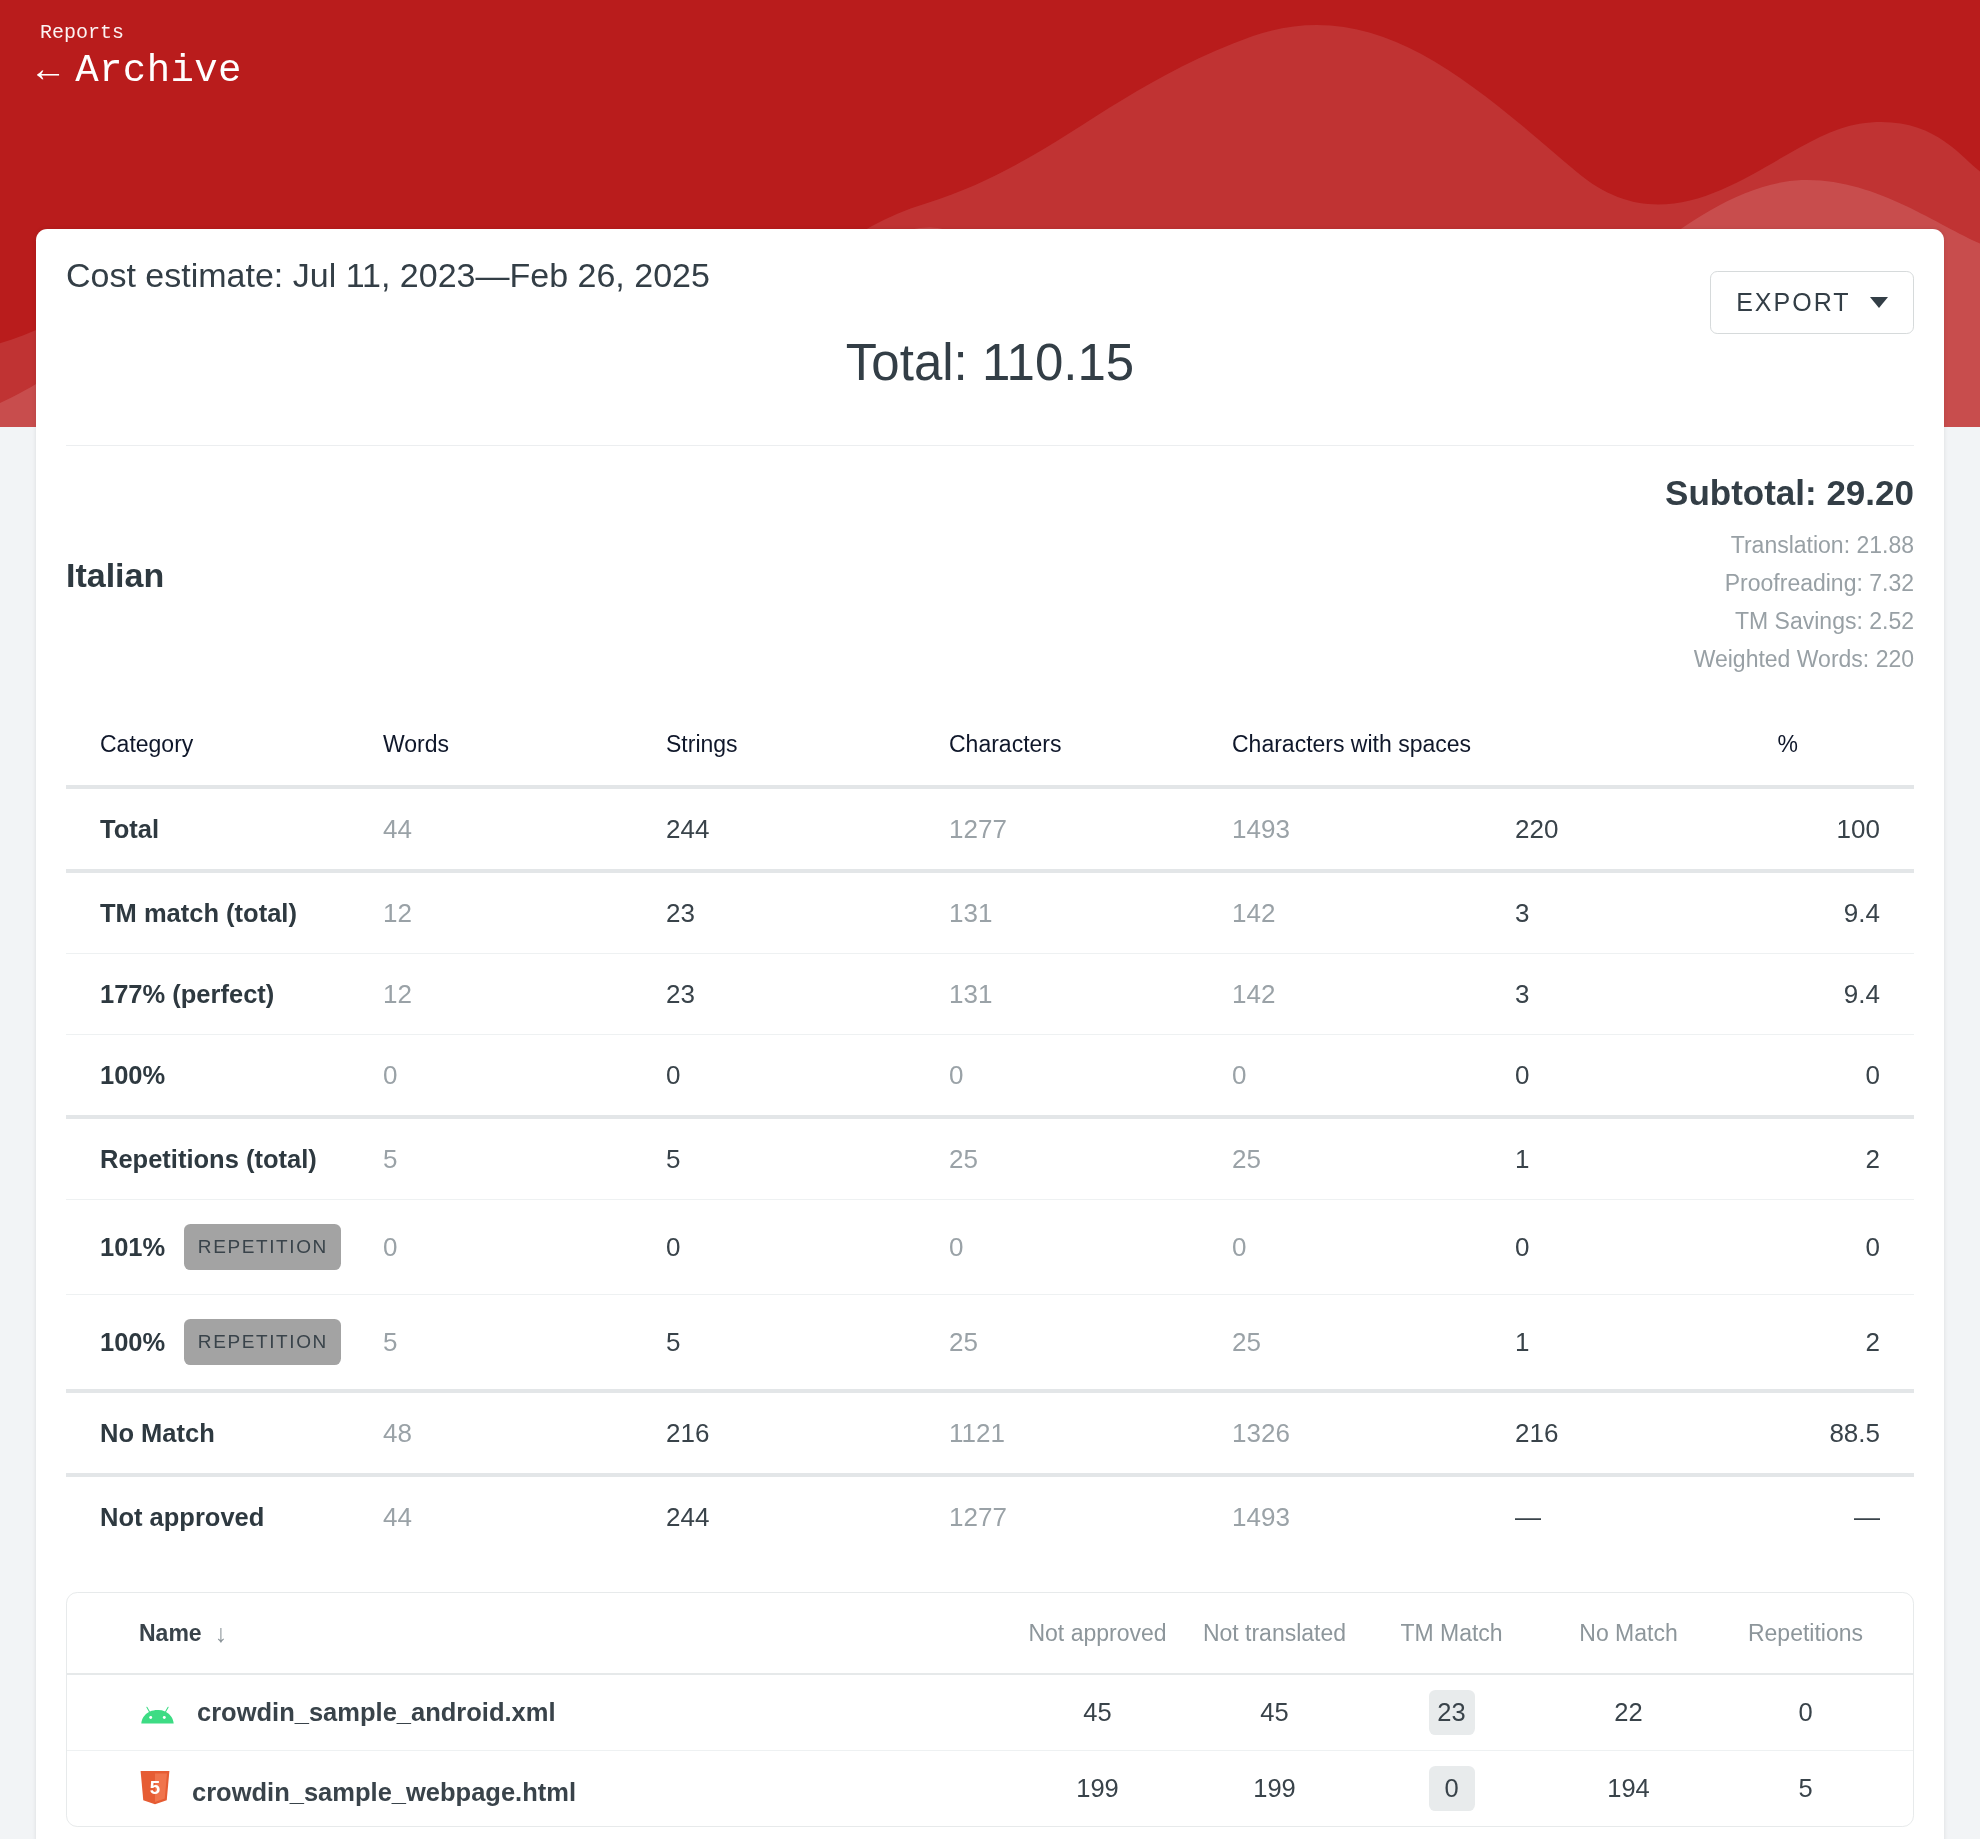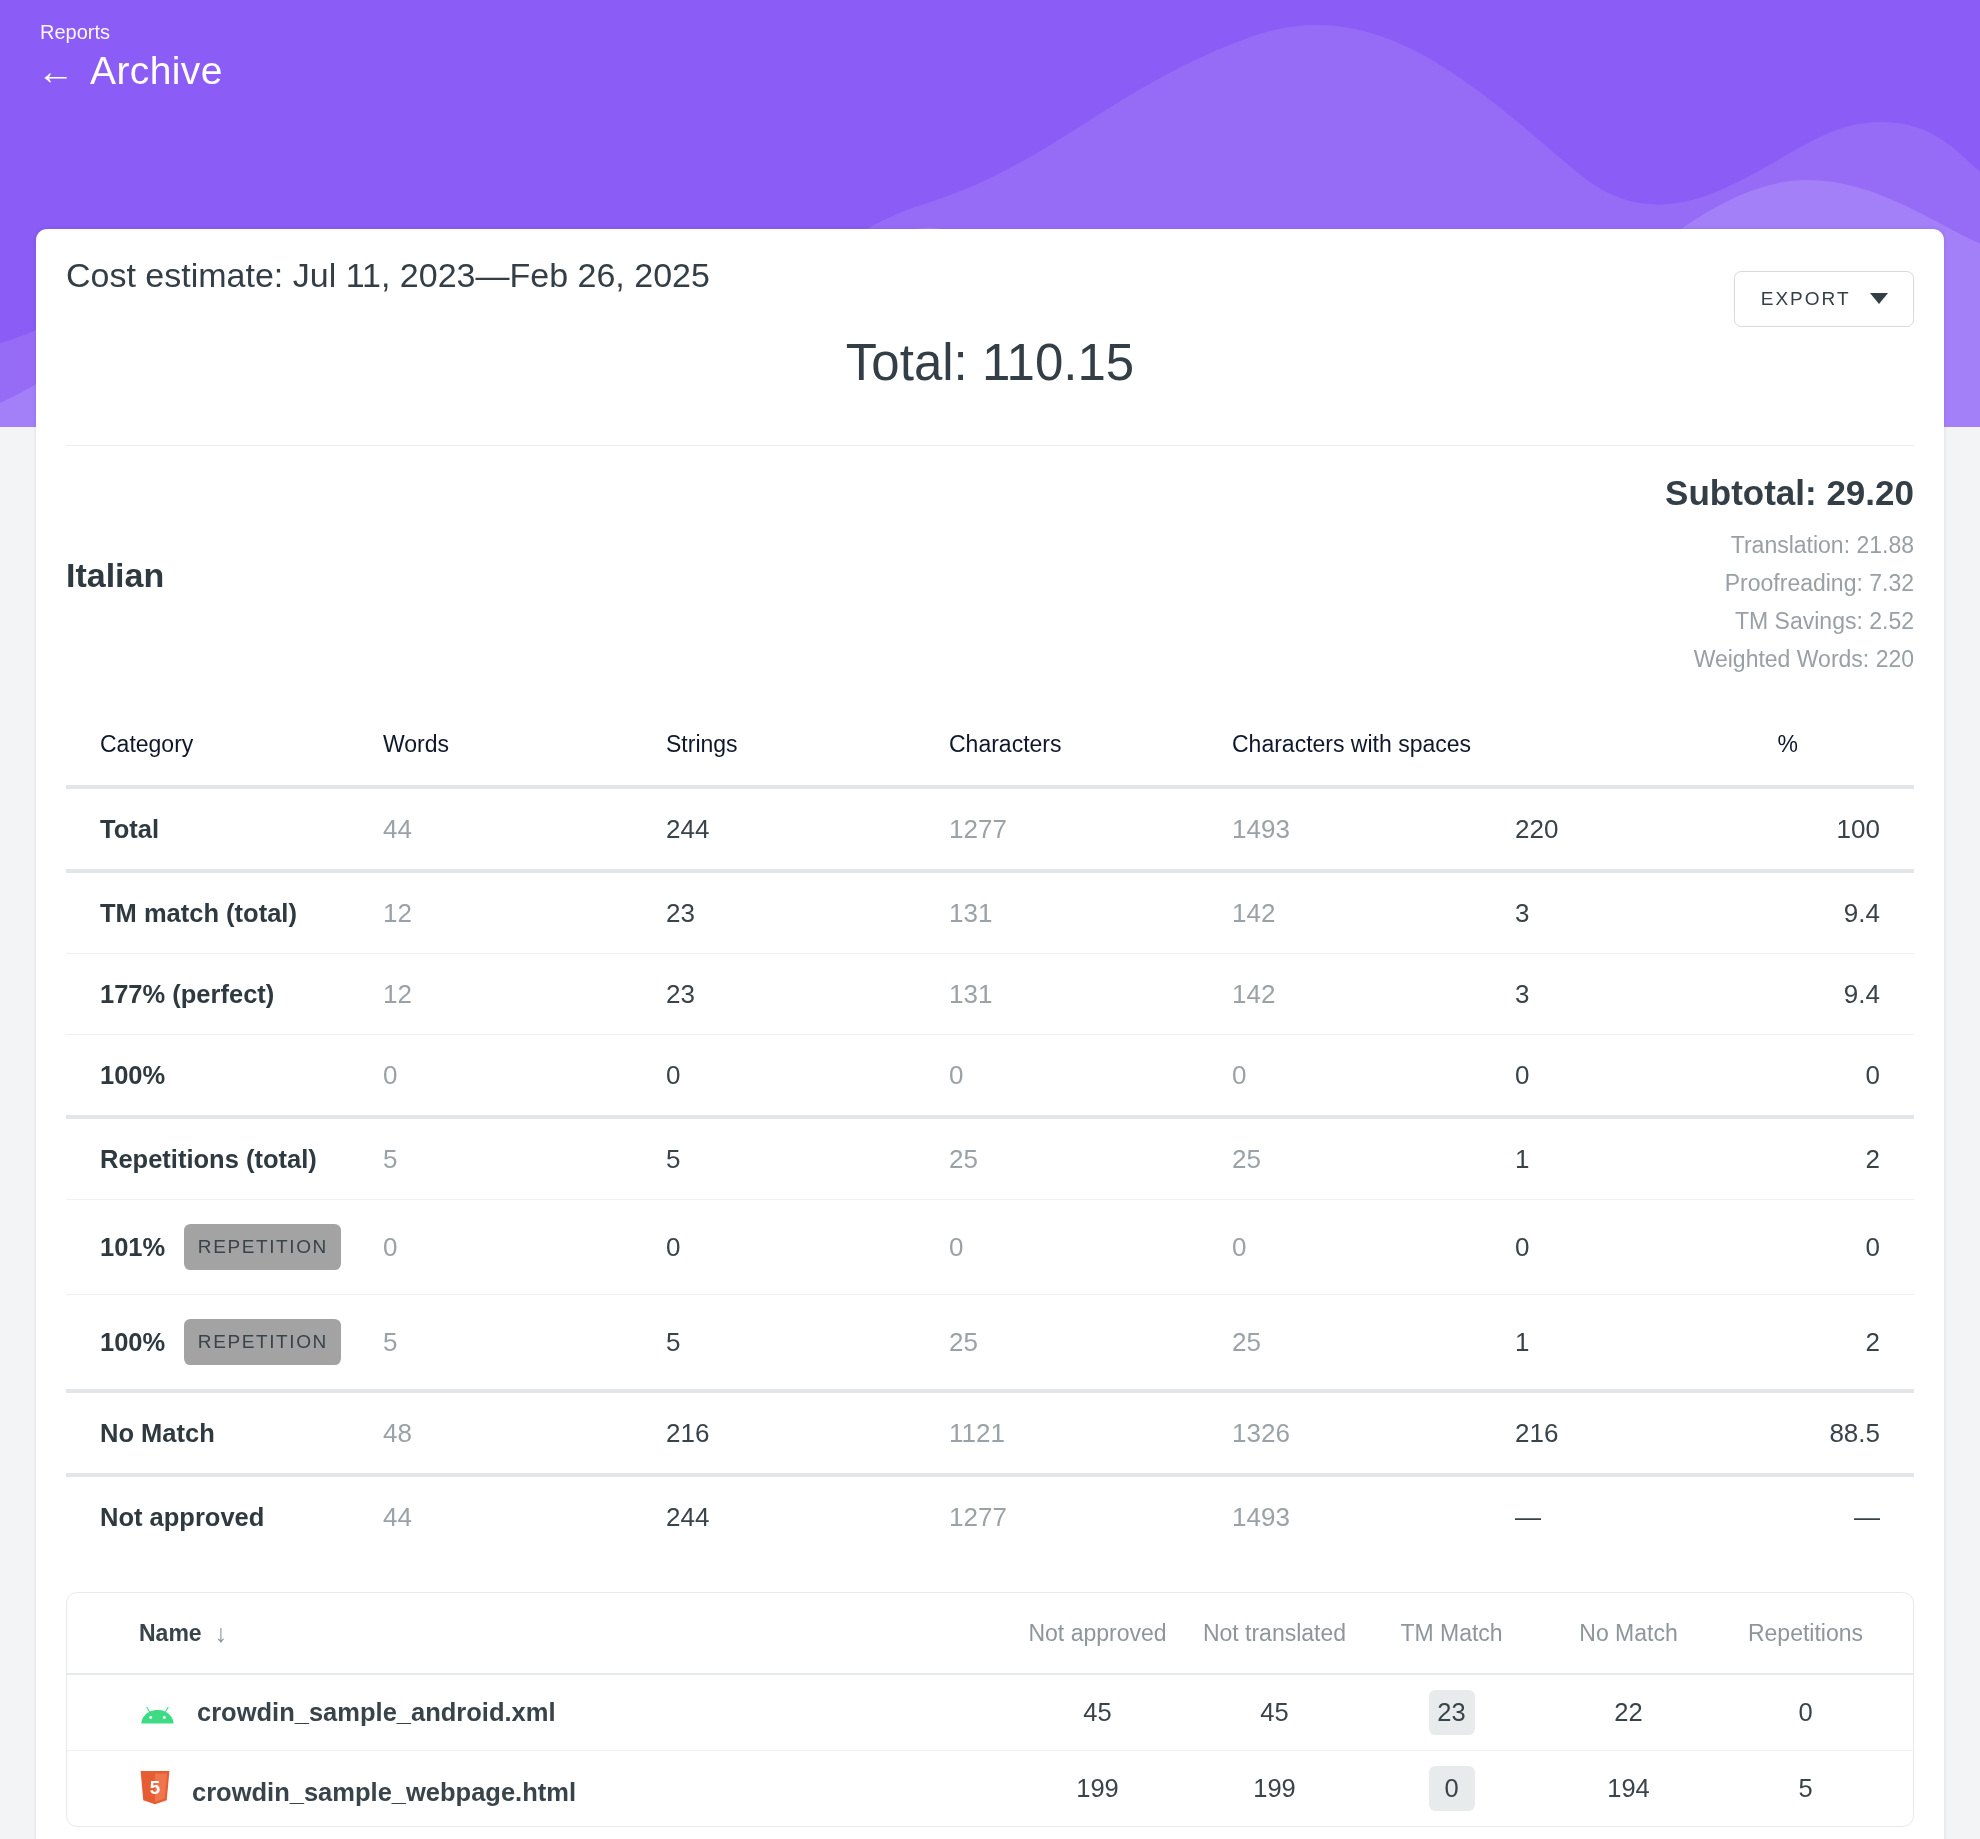--- a/index.html
+++ b/index.html
@@ -5,21 +5,21 @@
   * { box-sizing: border-box; }
   html,body { margin:0; padding:0; }
   body {
     width:1980px; height:1840px; overflow:hidden;
     background:#f2f4f6;
     font-family:"Liberation Sans", sans-serif;
     color:#39434a;
   }
 
   
-  .hero { position:relative; height:427px; background:#8b5cf6; }
+  .hero { position:relative; height:427px; background:#b91c1c;font-family:Liberation Mono, monospace; }
   .hero .waves { position:absolute; left:0; top:0; width:100%; height:100%; display:block; }
   .breadcrumb {
     position:absolute; left:40px; top:21px;
     font-size:20px; color:rgba(255,255,255,0.95); cursor:pointer;
   }
   .title-row { position:absolute; left:37px; top:49px; display:flex; align-items:center; gap:16px; color:#fff; }
   .back-arrow { font-size:37px; line-height:1; cursor:pointer; }
   .page-title { font-size:39px; font-weight:400; margin:0; letter-spacing:0.4px; }
 
   
@@ -30,21 +30,21 @@
     padding:14.4px 30px 32px;
   }
 
   .card-head { position:relative; }
   .report-title { font-size:34px; font-weight:500; color:#333e46; margin:12.8px 0 0; }
   .export-btn {
     position:absolute; right:0; top:14.4px;
     display:flex; align-items:center; gap:19px;
     background:#fff; border:1.6px solid #d6dadb; border-radius:7.2px;
     padding:16px 25.5px; cursor:pointer;
-    font-family:inherit; font-size:19px; font-weight:500; letter-spacing:2px; color:#333e46;
+    font-family:inherit; font-size:25px; font-weight:500; letter-spacing:2px; color:#333e46;
   }
   .caret { width:0; height:0; border-left:9.6px solid transparent; border-right:9.6px solid transparent; border-top:11.2px solid #333e46; }
 
   .total-line { text-align:center; font-size:51px; font-weight:500; color:#333e46; margin:38px 0 53px; }
 
   .divider { border:none; border-top:1.6px solid #eceef0; margin:0; }
 
   
   .lang-section { display:flex; justify-content:space-between; align-items:center; padding:27px 0 14.4px; }
   .lang-name { font-size:34px; font-weight:600; color:#2e3940; margin:0; }

